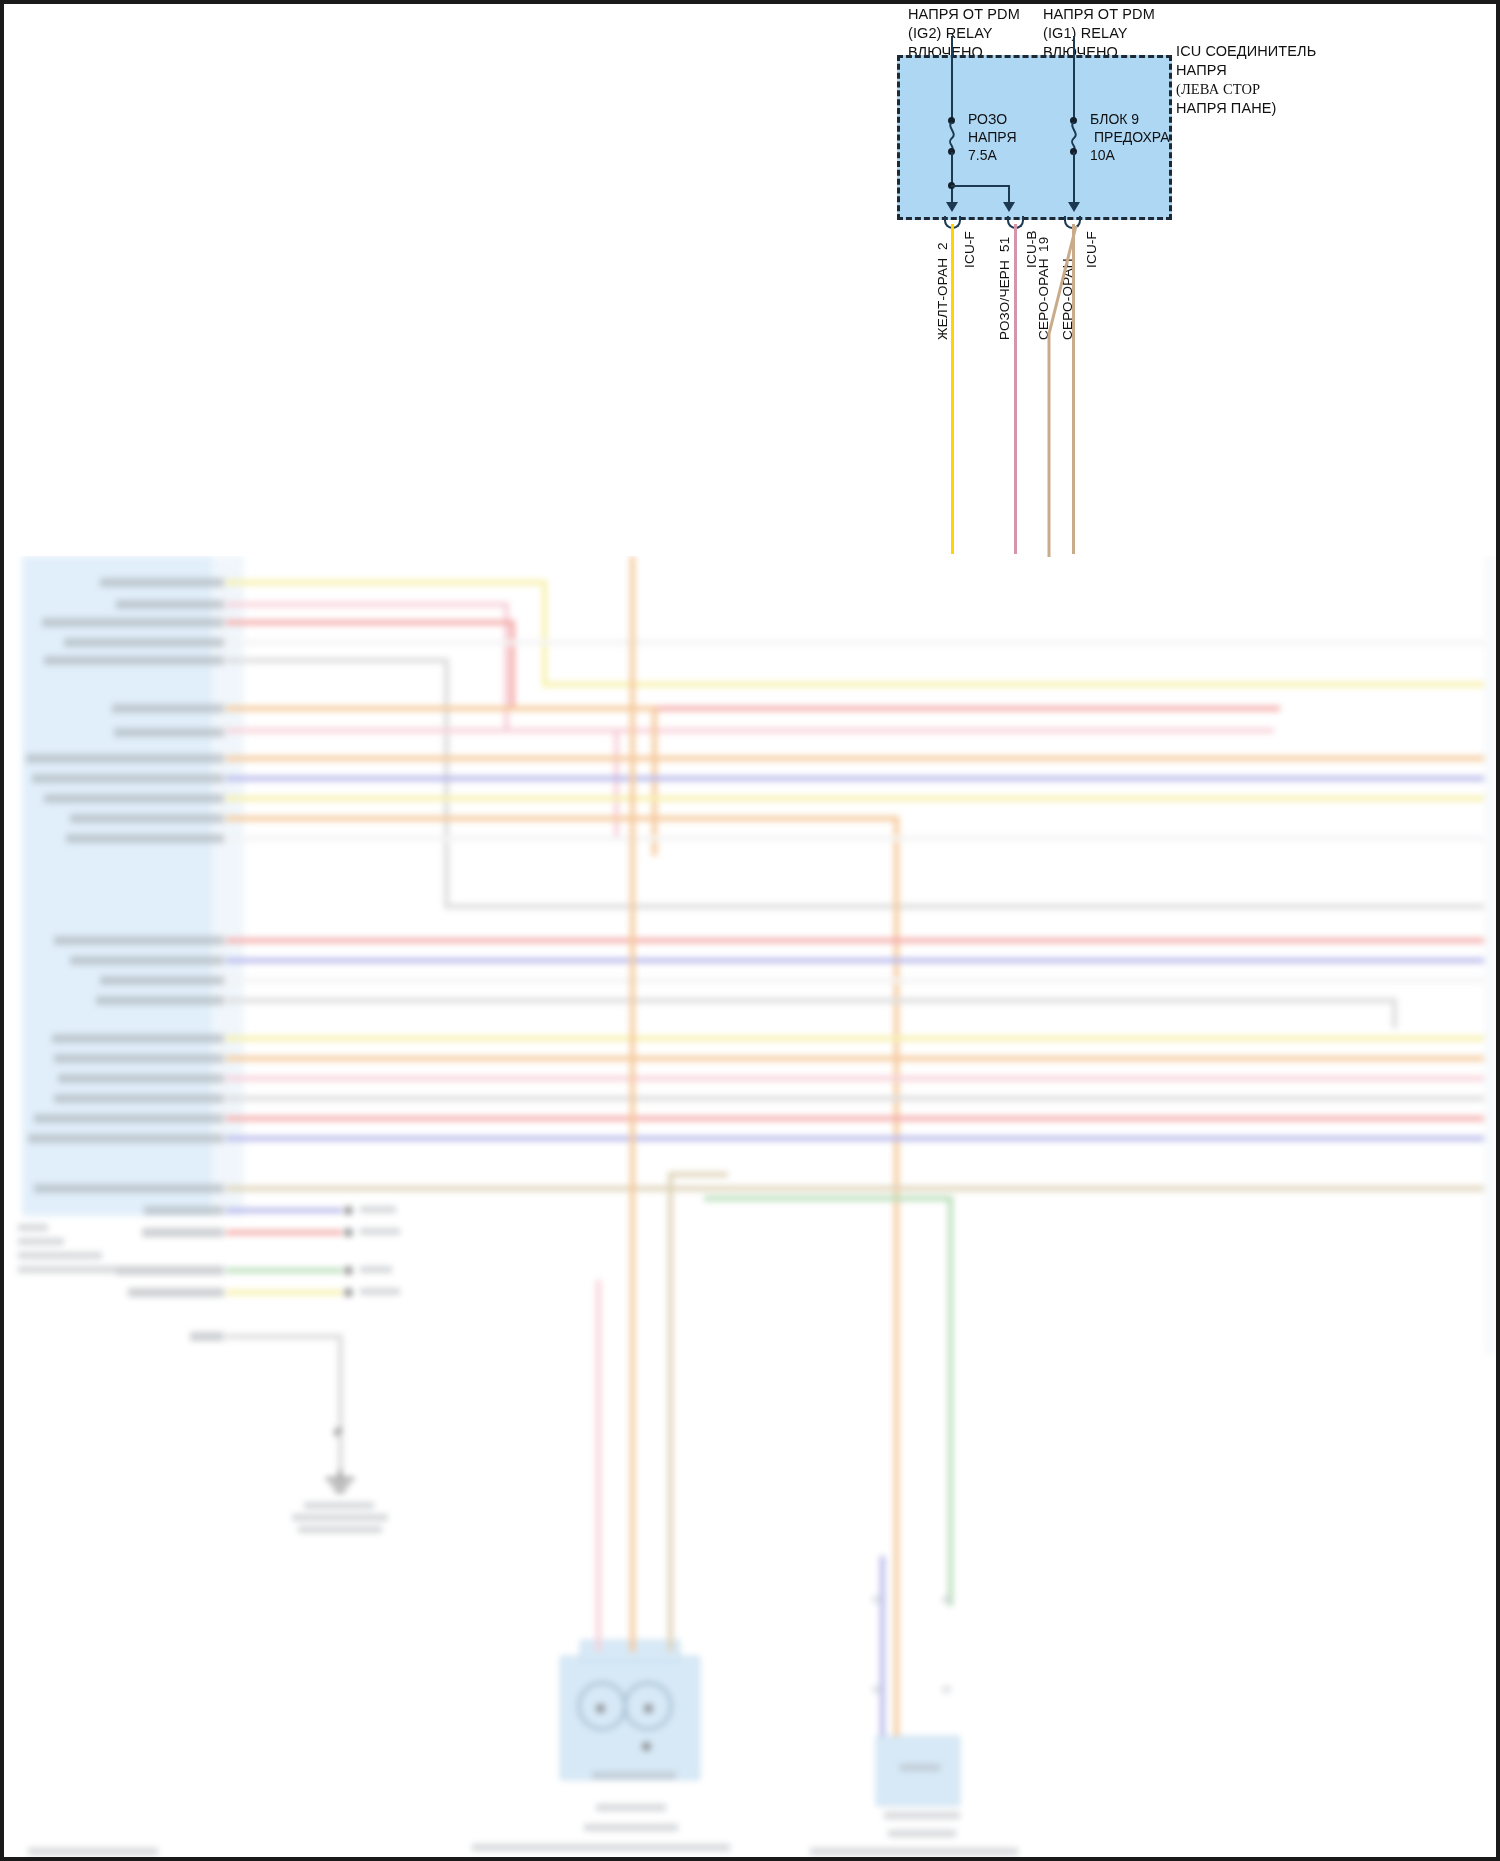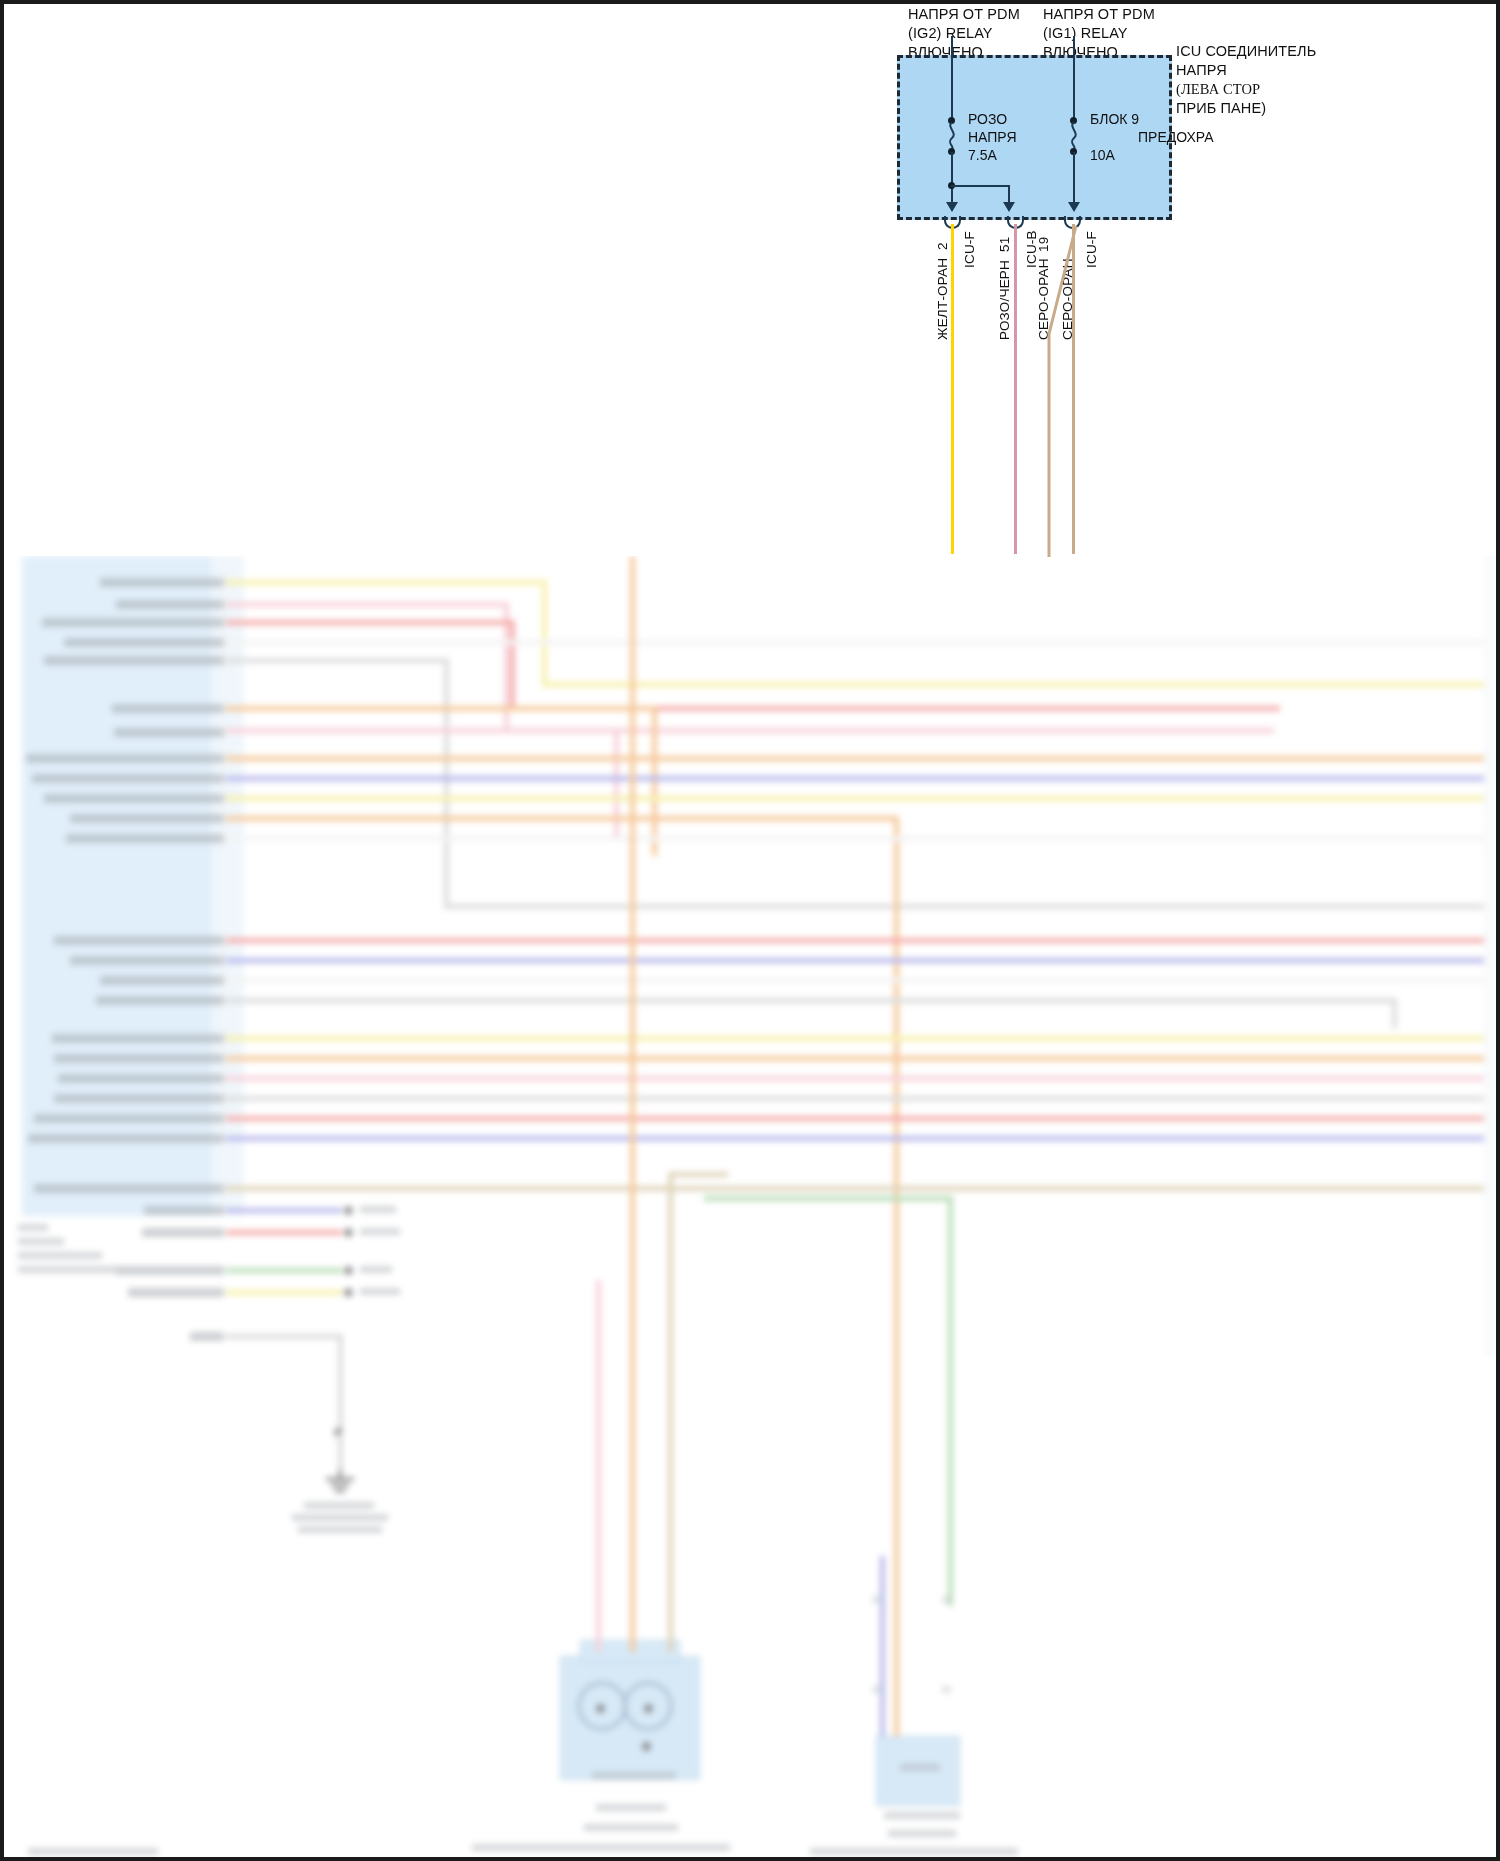--- a/index.html
+++ b/index.html
@@ -79,21 +79,21 @@
 
   <div class="hdr-note" style="left:1043px;top:5px;">НАПРЯ ОТ PDM</div>
   <div class="hdr-note" style="left:1043px;top:24px;">(IG1) RELAY</div>
   <div class="hdr-note" style="left:1043px;top:43px;">ВЛЮЧЕНО</div>
 
   <div class="icu-box"></div>
 
   <div class="hdr-note" style="left:1176px;top:42px;">ICU СОЕДИНИТЕЛЬ</div>
   <div class="hdr-note" style="left:1176px;top:61px;">НАПРЯ</div>
   <div class="hdr-note" style="left:1176px;top:80px;font-family:Liberation Serif, serif;">(ЛЕВА СТОР</div>
-  <div class="hdr-note" style="left:1176px;top:99px;">ПРИБ ПАНЕ)</div>
+  <div class="hdr-note" style="left:1176px;top:99px;">НАПРЯ ПАНЕ)</div>
 
   <div class="vline" style="left:951px;top:36px;height:84px;"></div>
   <div class="dot" style="left:948px;top:117px;"></div>
   <svg style="position:absolute;left:944px;top:122px;" width="18" height="28">
     <path d="M8,0 C2,5 14,11 8,16 C2,21 11,24 8,28" stroke="#1b3a52" stroke-width="2" fill="none"></path>
   </svg>
   <div class="dot" style="left:948px;top:148px;"></div>
   <div class="vline" style="left:951px;top:152px;height:54px;"></div>
   <div class="dot" style="left:948px;top:182px;"></div>
 
@@ -106,21 +106,21 @@
 
   <div class="vline" style="left:1073px;top:36px;height:84px;"></div>
   <div class="dot" style="left:1070px;top:117px;"></div>
   <svg style="position:absolute;left:1066px;top:122px;" width="18" height="28">
     <path d="M8,0 C2,5 14,11 8,16 C2,21 11,24 8,28" stroke="#1b3a52" stroke-width="2" fill="none"></path>
   </svg>
   <div class="dot" style="left:1070px;top:148px;"></div>
   <div class="vline" style="left:1073px;top:152px;height:54px;"></div>
 
   <div class="fuse-label" style="left:1090px;top:110px;">БЛОК 9</div>
-  <div class="fuse-label" style="left:1138px;top:128px;">ПРЕДОХРА</div>
+  <div class="fuse-label" style="left:1094px;top:128px;">ПРЕДОХРА</div>
   <div class="fuse-label" style="left:1090px;top:146px;">10A</div>
 
   <div class="arrow" style="left:946px;top:202px;"></div>
   <div class="arrow" style="left:1003px;top:202px;"></div>
   <div class="arrow" style="left:1068px;top:202px;"></div>
 
   <div class="pin-cup" style="left:944px;top:216px;"></div>
   <div class="pin-cup" style="left:1007px;top:216px;"></div>
   <div class="pin-cup" style="left:1064px;top:216px;"></div>
 

